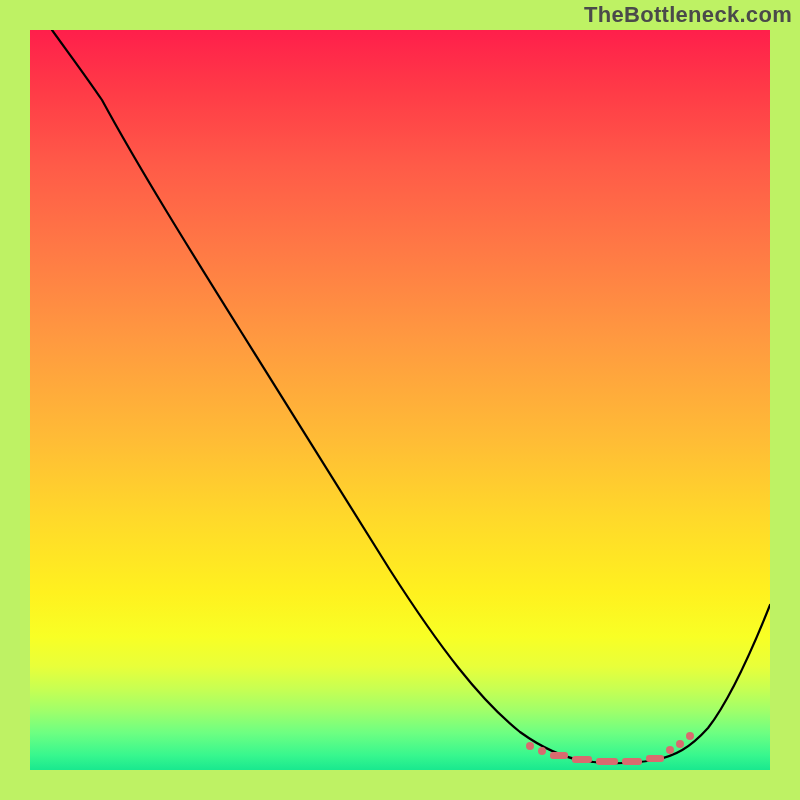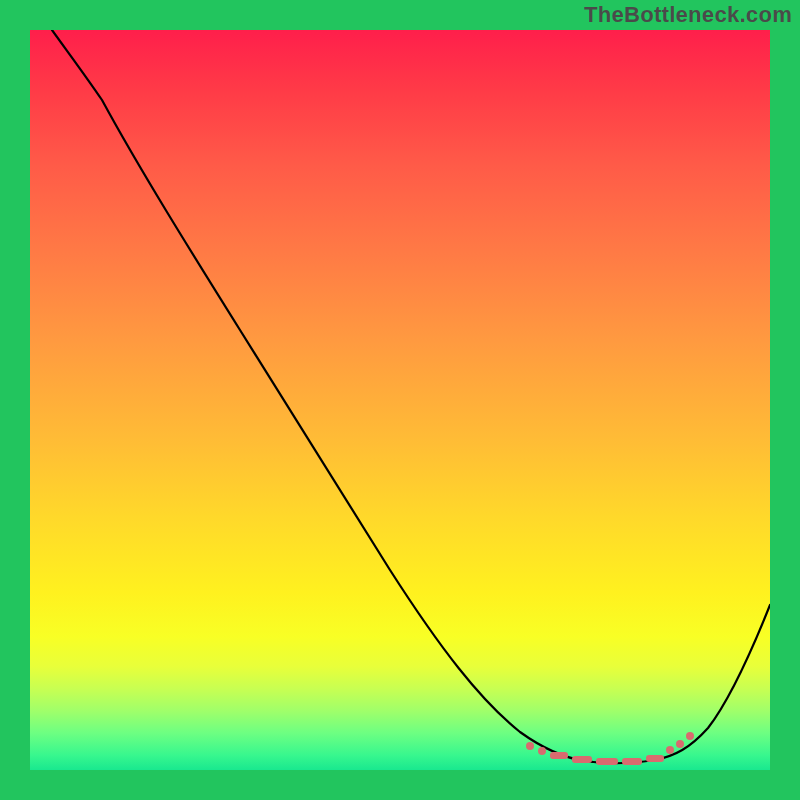--- a/index.html
+++ b/index.html
@@ -8,21 +8,21 @@
     width: 800px;
     height: 800px;
     background: #000;
     overflow: hidden;
     font-family: Arial, Helvetica, sans-serif;
   }
   .frame {
     position: relative;
     width: 800px;
     height: 800px;
-    background: #22c55e;
+    background: #bef264;
   }
   .watermark {
     position: absolute;
     top: 2px;
     right: 8px;
     color: #4a4a4a;
     font-size: 22px;
     font-weight: 700;
     letter-spacing: 0.3px;
     z-index: 5;

